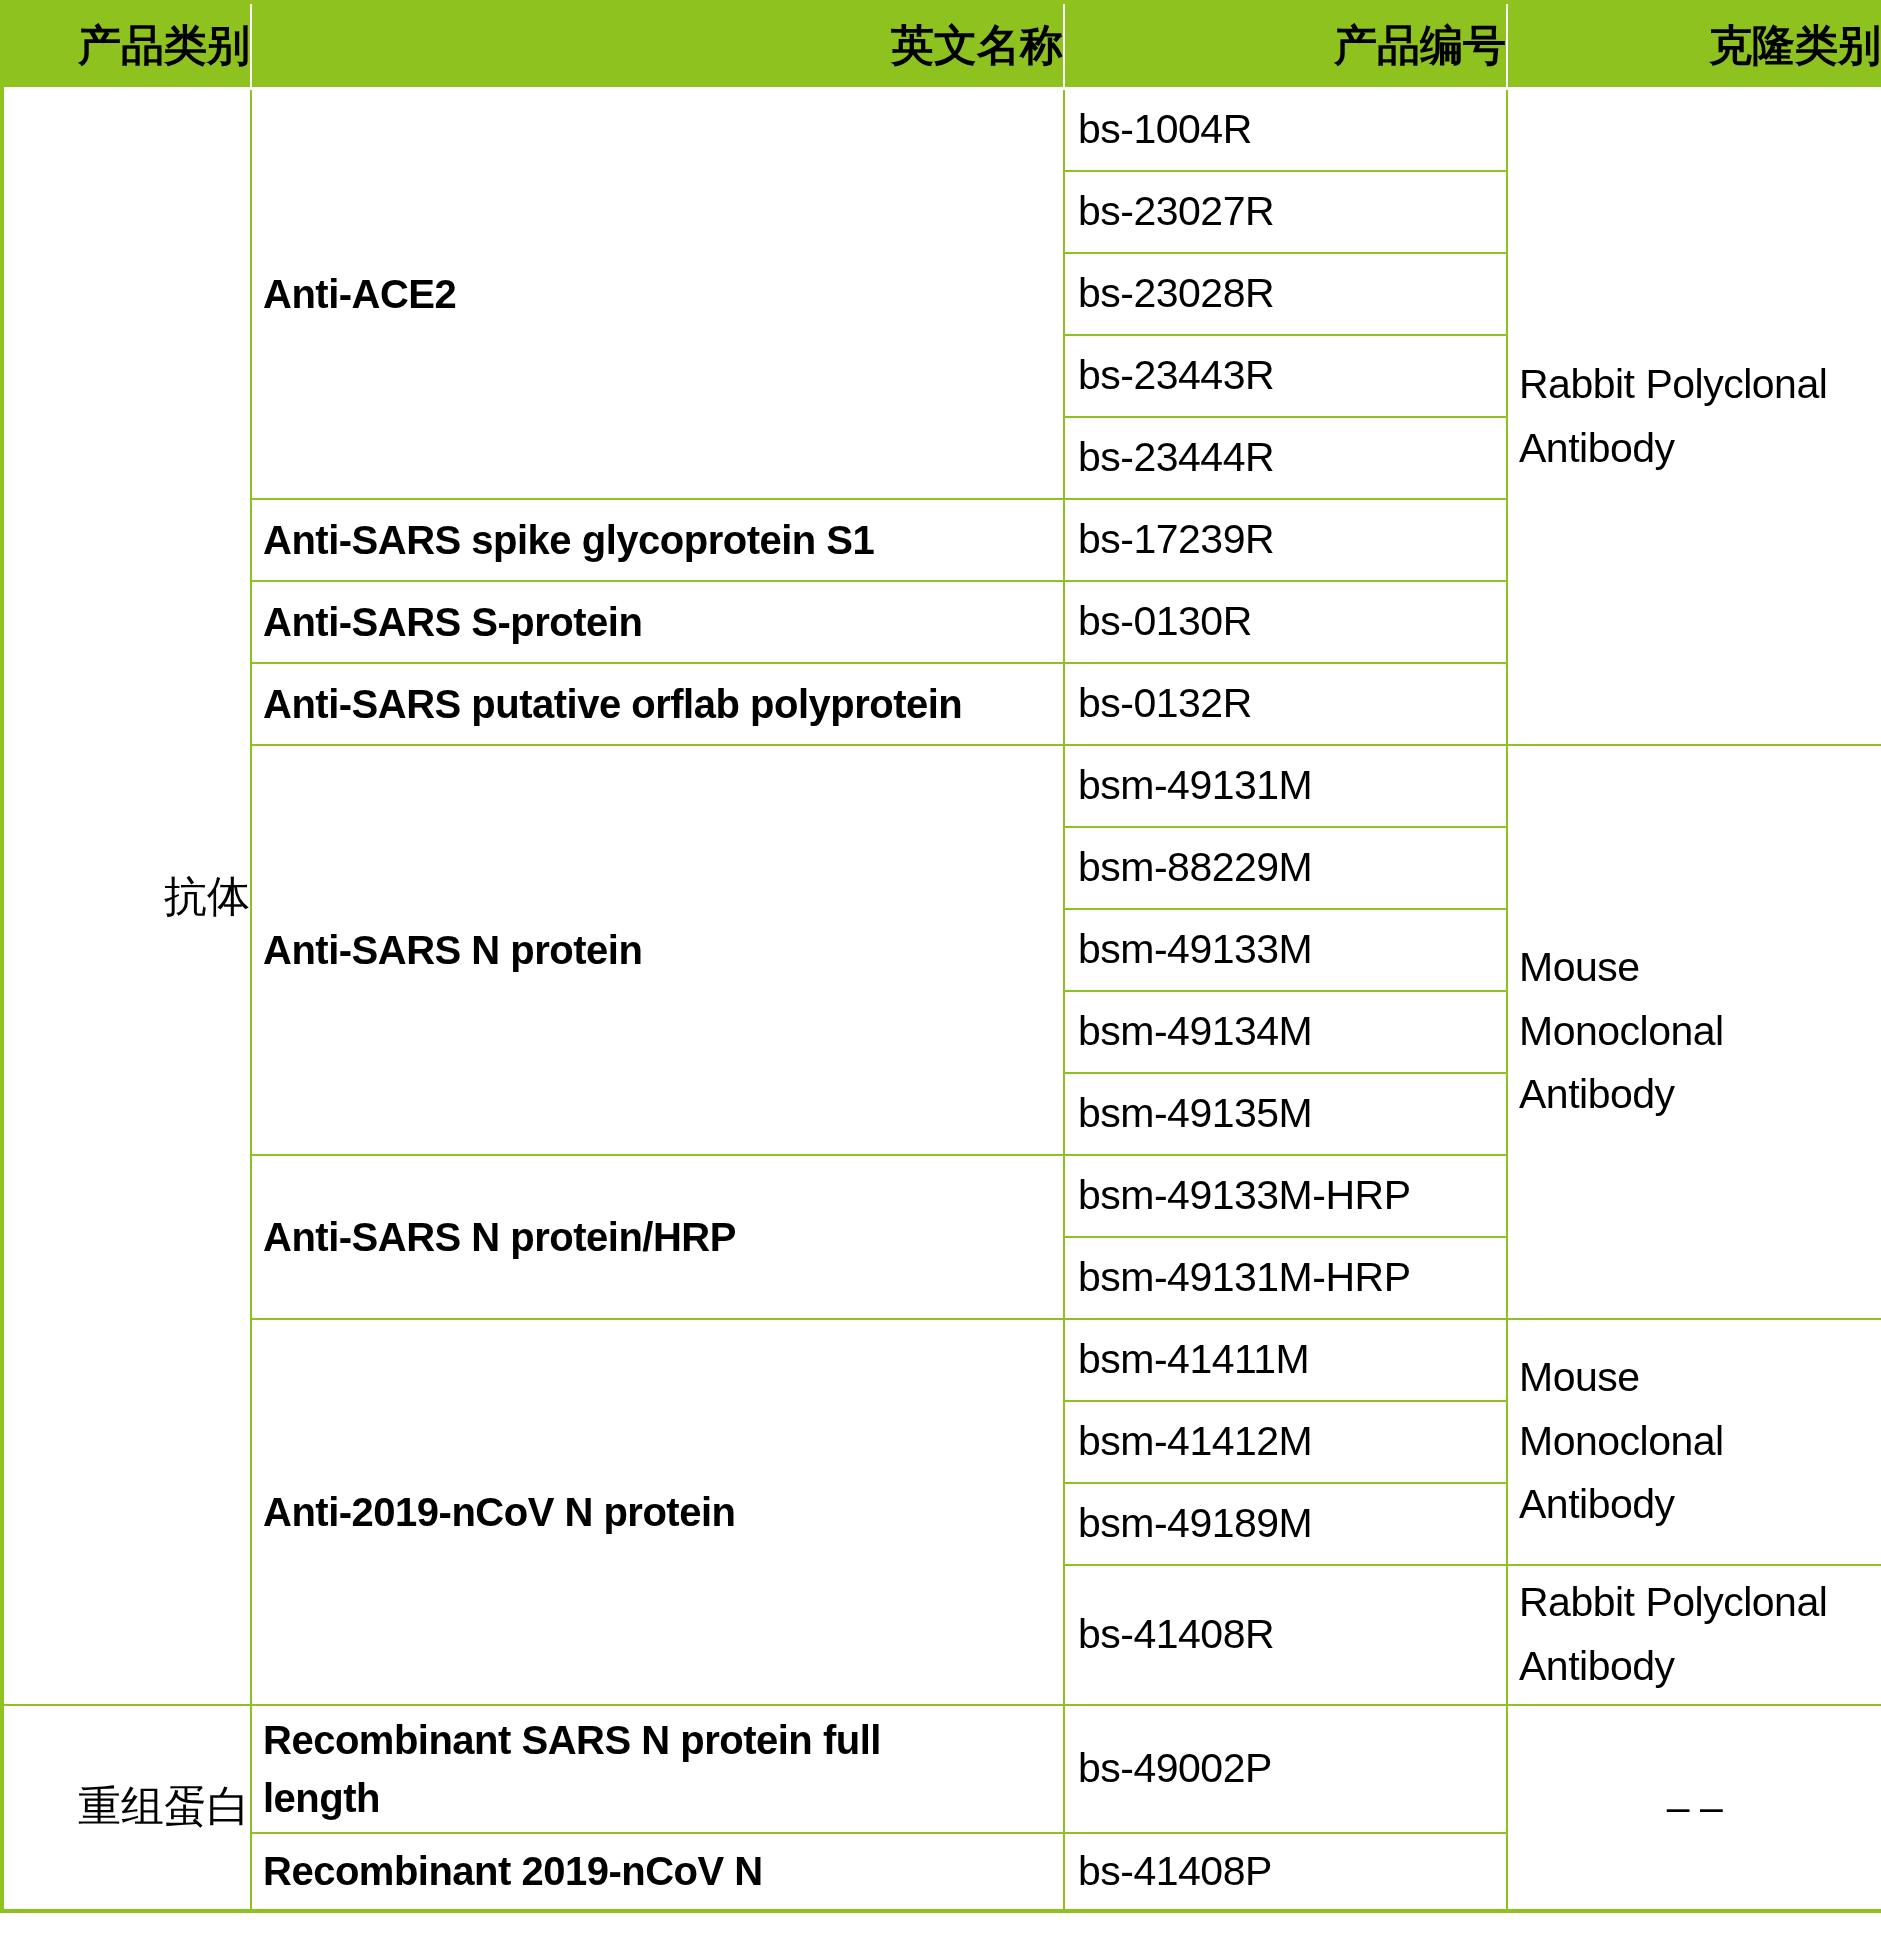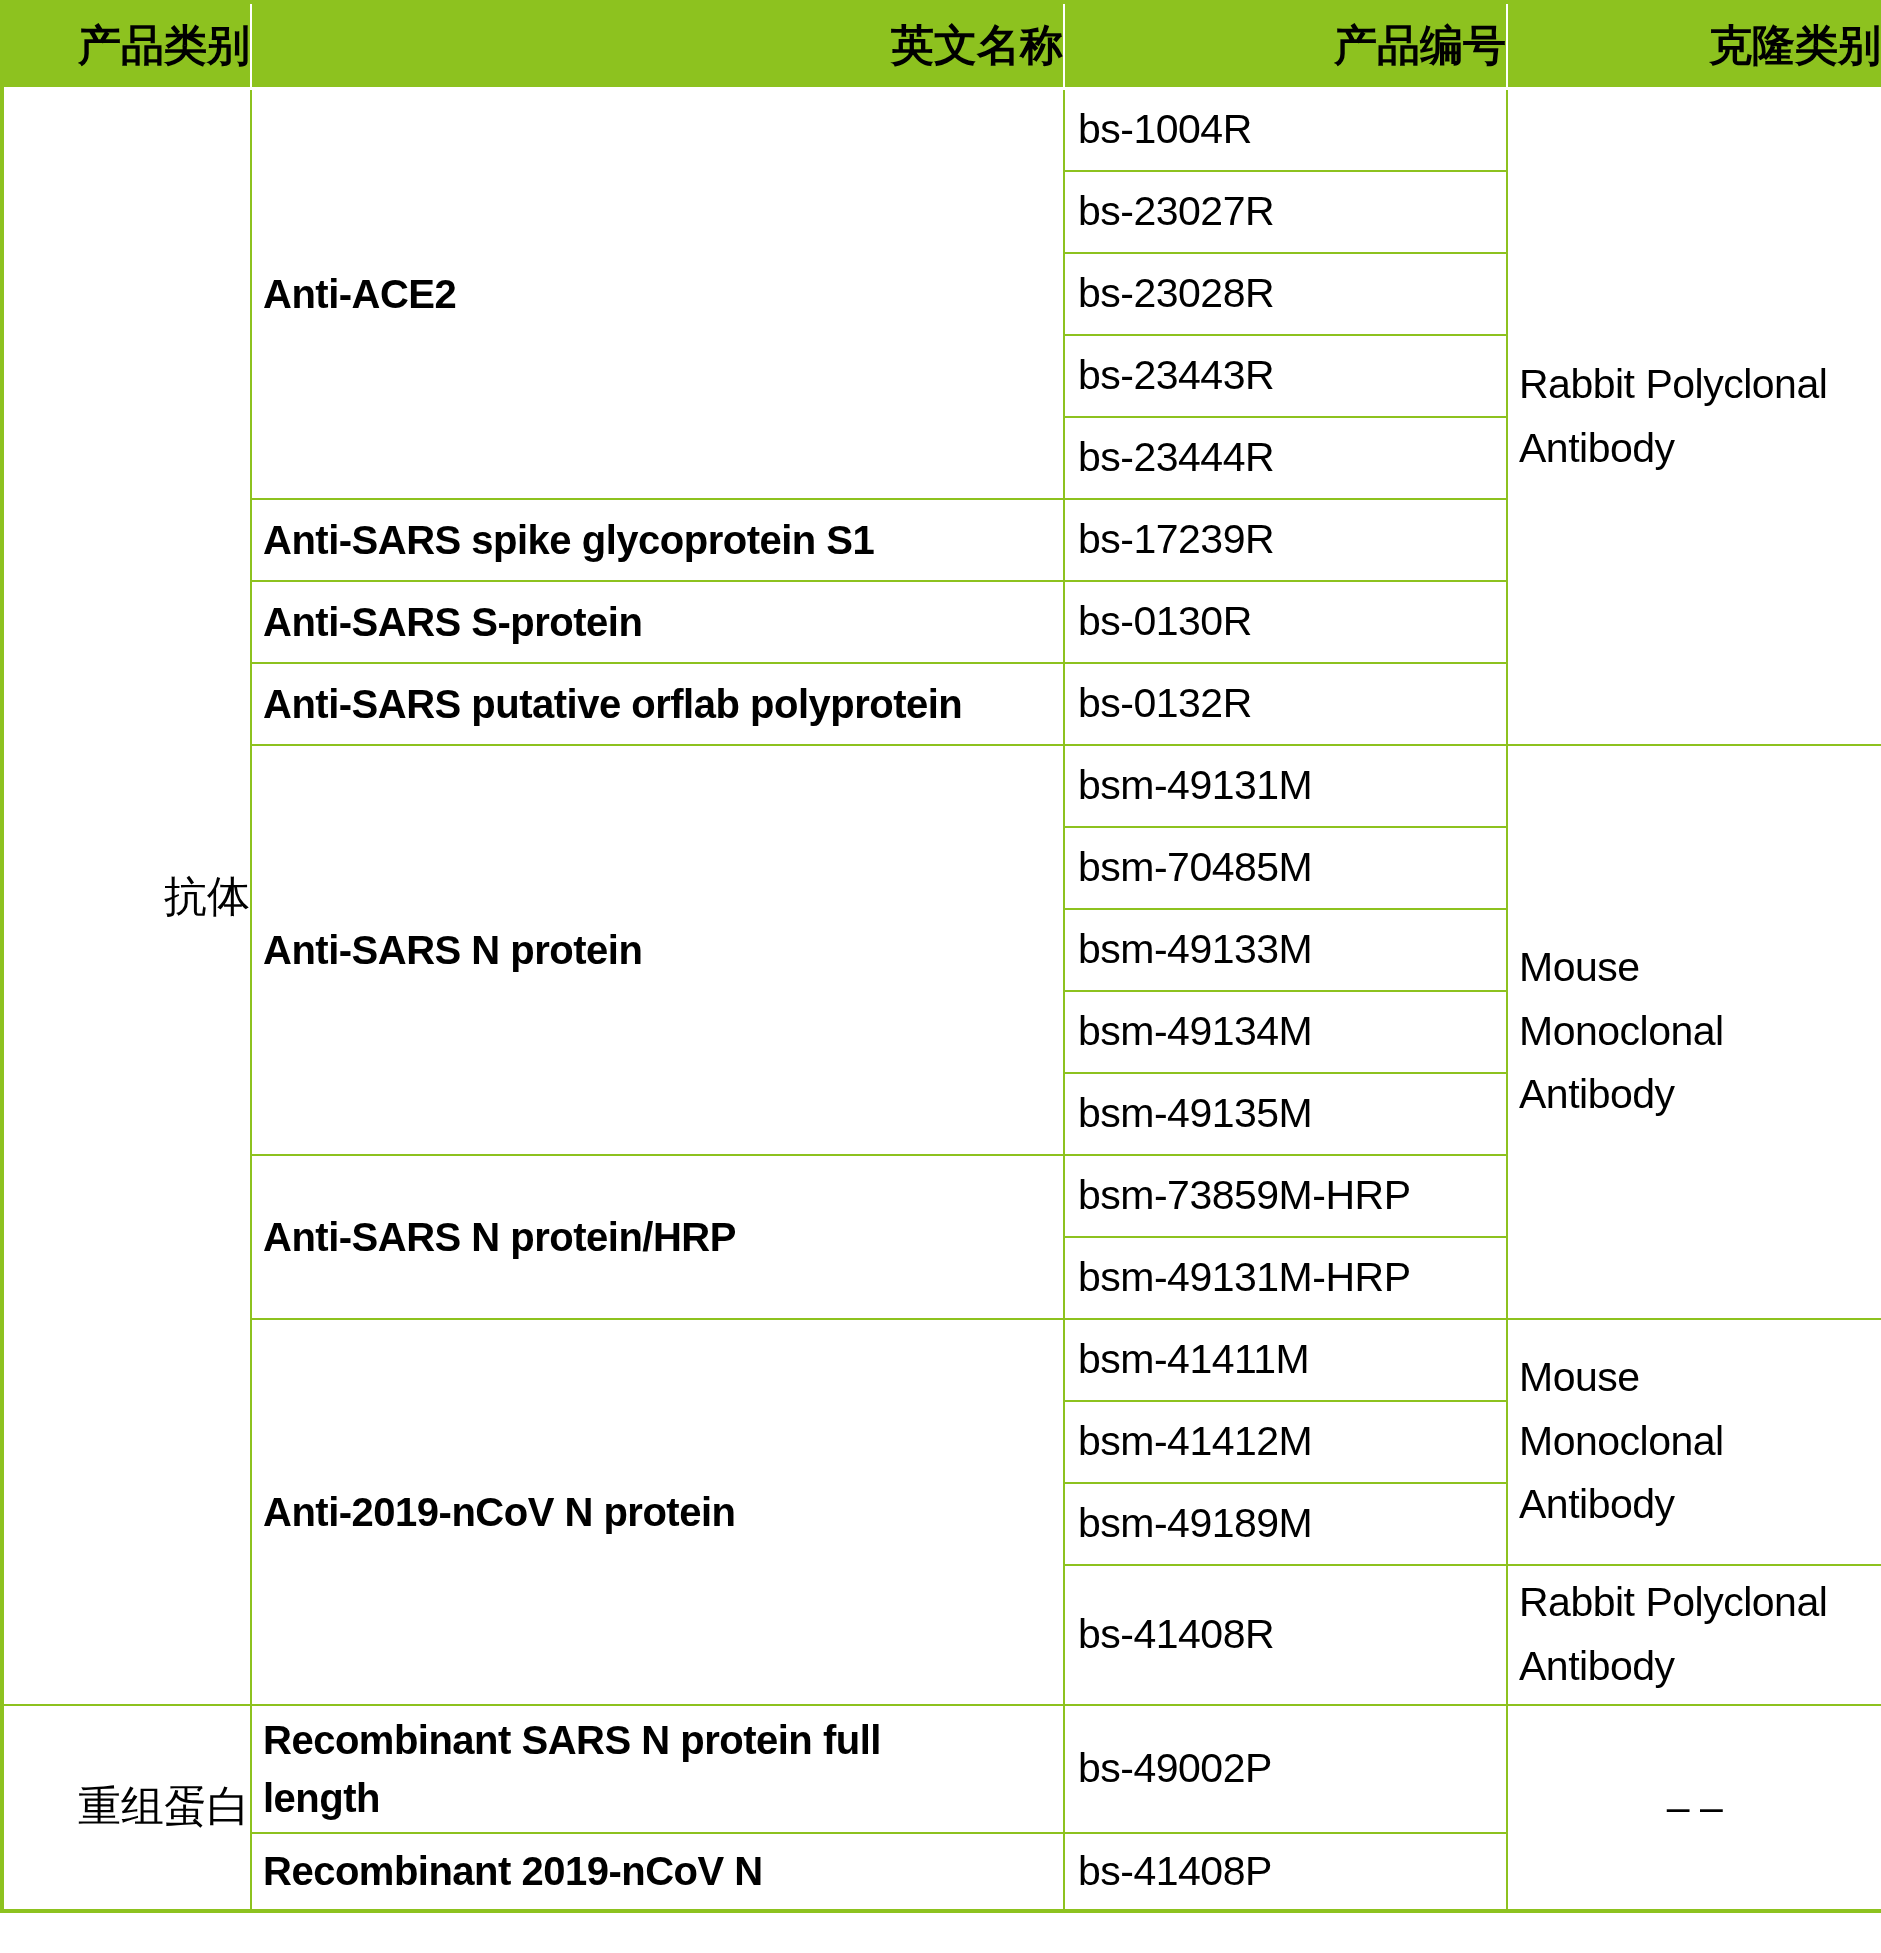--- a/index.html
+++ b/index.html
@@ -128,34 +128,34 @@
         <td class="code">bs-0132R</td>
       </tr>
       <tr>
         <td class="name" rowspan="5">Anti-SARS N protein</td>
         <td class="code">bsm-49131M</td>
         <td class="clone" rowspan="7">Mouse
 Monoclonal
 Antibody</td>
       </tr>
       <tr>
-        <td class="code">bsm-70485M</td>
+        <td class="code">bsm-88229M</td>
       </tr>
       <tr>
         <td class="code">bsm-49133M</td>
       </tr>
       <tr>
         <td class="code">bsm-49134M</td>
       </tr>
       <tr>
         <td class="code">bsm-49135M</td>
       </tr>
       <tr>
         <td class="name" rowspan="2">Anti-SARS N protein/HRP</td>
-        <td class="code">bsm-73859M-HRP</td>
+        <td class="code">bsm-49133M-HRP</td>
       </tr>
       <tr>
         <td class="code">bsm-49131M-HRP</td>
       </tr>
       <tr>
         <td class="name" rowspan="4">Anti-2019-nCoV N protein</td>
         <td class="code">bsm-41411M</td>
         <td class="clone" rowspan="3">Mouse
 Monoclonal
 Antibody</td>

